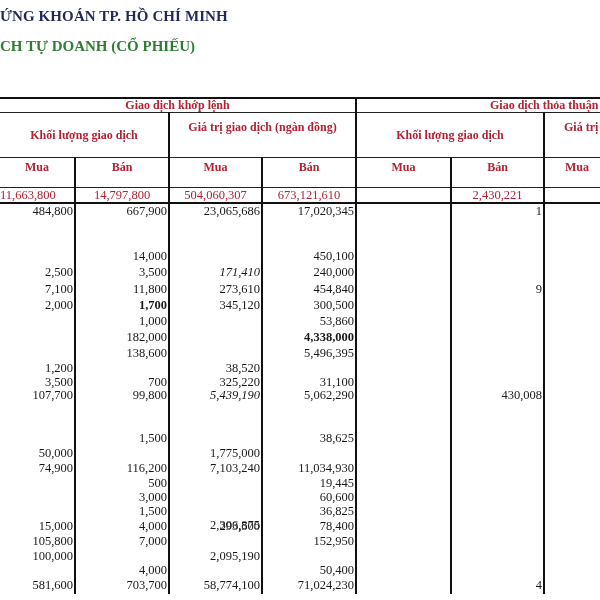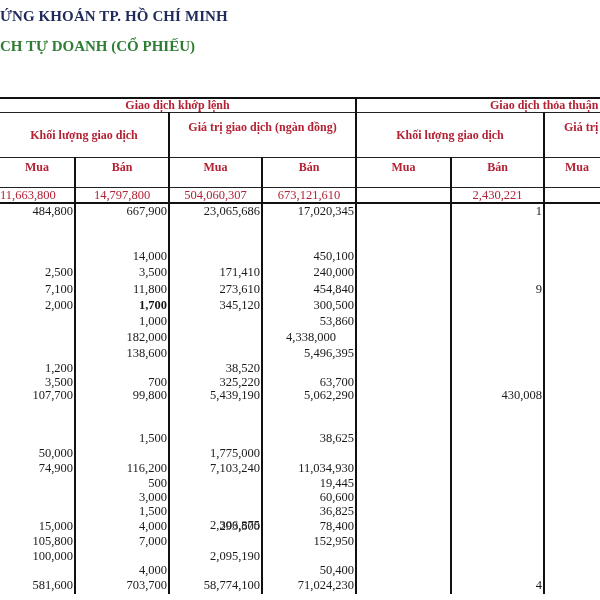--- a/index.html
+++ b/index.html
@@ -103,21 +103,21 @@
         <div class="cell" style="top: 249px; right: 527px;"></div>
         <div class="cell" style="top: 249px; right: 433px;">14,000</div>
         <div class="cell" style="top: 249px; right: 340px;"></div>
         <div class="cell" style="top: 249px; right: 246px;">450,100</div>
         <div class="cell" style="top: 249px; right: 151px;"></div>
         <div class="cell" style="top: 249px; right: 58px;"></div>
       </div>
       <div>
         <div class="cell" style="top: 265px; right: 527px;">2,500</div>
         <div class="cell" style="top: 265px; right: 433px;">3,500</div>
-        <div class="cell" style="top: 265px; right: 340px;">171,410</div>
+        <div class="cell" style="top: 265px; right: 340px; font-style: italic;">171,410</div>
         <div class="cell" style="top: 265px; right: 246px;">240,000</div>
         <div class="cell" style="top: 265px; right: 151px;"></div>
         <div class="cell" style="top: 265px; right: 58px;"></div>
       </div>
       <div>
         <div class="cell" style="top: 282px; right: 527px;">7,100</div>
         <div class="cell" style="top: 282px; right: 433px;">11,800</div>
         <div class="cell" style="top: 282px; right: 340px;">273,610</div>
         <div class="cell" style="top: 282px; right: 246px;">454,840</div>
         <div class="cell" style="top: 282px; right: 151px;"></div>
@@ -136,21 +136,21 @@
         <div class="cell" style="top: 314px; right: 433px;">1,000</div>
         <div class="cell" style="top: 314px; right: 340px;"></div>
         <div class="cell" style="top: 314px; right: 246px;">53,860</div>
         <div class="cell" style="top: 314px; right: 151px;"></div>
         <div class="cell" style="top: 314px; right: 58px;"></div>
       </div>
       <div>
         <div class="cell" style="top: 330px; right: 527px;"></div>
         <div class="cell" style="top: 330px; right: 433px;">182,000</div>
         <div class="cell" style="top: 330px; right: 340px;"></div>
-        <div class="cell" style="top: 330px; right: 264px;">4,338,000</div>
+        <div class="cell" style="top: 330px; right: 246px; font-weight: bold;">4,338,000</div>
         <div class="cell" style="top: 330px; right: 151px;"></div>
         <div class="cell" style="top: 330px; right: 58px;"></div>
       </div>
       <div>
         <div class="cell" style="top: 346px; right: 527px;"></div>
         <div class="cell" style="top: 346px; right: 433px;">138,600</div>
         <div class="cell" style="top: 346px; right: 340px;"></div>
         <div class="cell" style="top: 346px; right: 246px;">5,496,395</div>
         <div class="cell" style="top: 346px; right: 151px;"></div>
         <div class="cell" style="top: 346px; right: 58px;"></div>
@@ -160,28 +160,28 @@
         <div class="cell" style="top: 361px; right: 433px;"></div>
         <div class="cell" style="top: 361px; right: 340px;">38,520</div>
         <div class="cell" style="top: 361px; right: 246px;"></div>
         <div class="cell" style="top: 361px; right: 151px;"></div>
         <div class="cell" style="top: 361px; right: 58px;"></div>
       </div>
       <div>
         <div class="cell" style="top: 375px; right: 527px;">3,500</div>
         <div class="cell" style="top: 375px; right: 433px;">700</div>
         <div class="cell" style="top: 375px; right: 340px;">325,220</div>
-        <div class="cell" style="top: 375px; right: 246px;">63,700</div>
+        <div class="cell" style="top: 375px; right: 246px;">31,100</div>
         <div class="cell" style="top: 375px; right: 151px;"></div>
         <div class="cell" style="top: 375px; right: 58px;"></div>
       </div>
       <div>
         <div class="cell" style="top: 388px; right: 527px;">107,700</div>
         <div class="cell" style="top: 388px; right: 433px;">99,800</div>
-        <div class="cell" style="top: 388px; right: 340px;">5,439,190</div>
+        <div class="cell" style="top: 388px; right: 340px; font-style: italic;">5,439,190</div>
         <div class="cell" style="top: 388px; right: 246px;">5,062,290</div>
         <div class="cell" style="top: 388px; right: 151px;"></div>
         <div class="cell" style="top: 388px; right: 58px;">430,008</div>
       </div>
       <div>
         <div class="cell" style="top: 410px; right: 527px;"></div>
         <div class="cell" style="top: 410px; right: 433px;"></div>
         <div class="cell" style="top: 410px; right: 340px;"></div>
         <div class="cell" style="top: 410px; right: 246px;"></div>
         <div class="cell" style="top: 410px; right: 151px;"></div>

